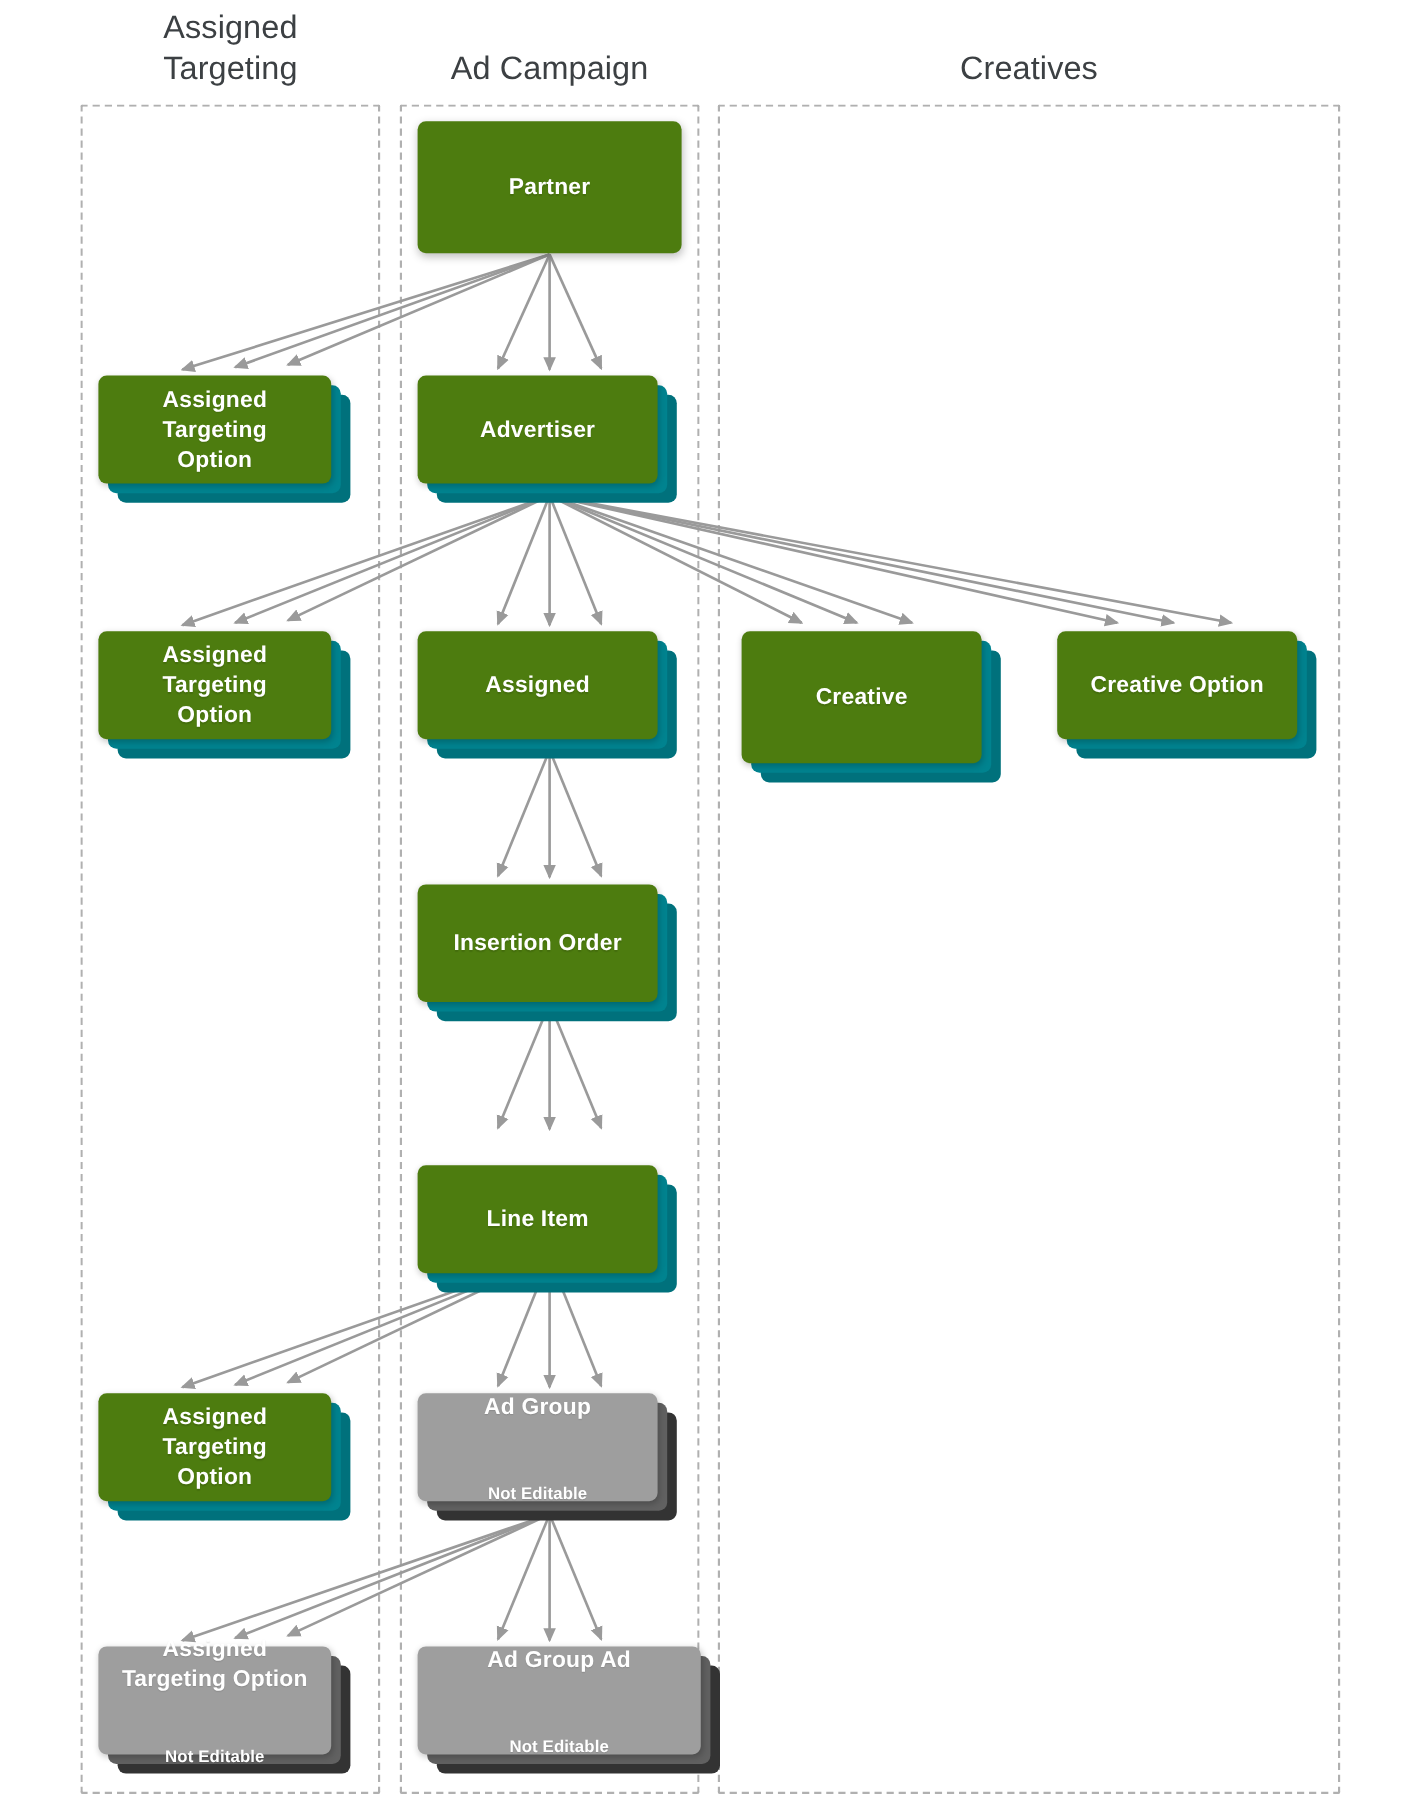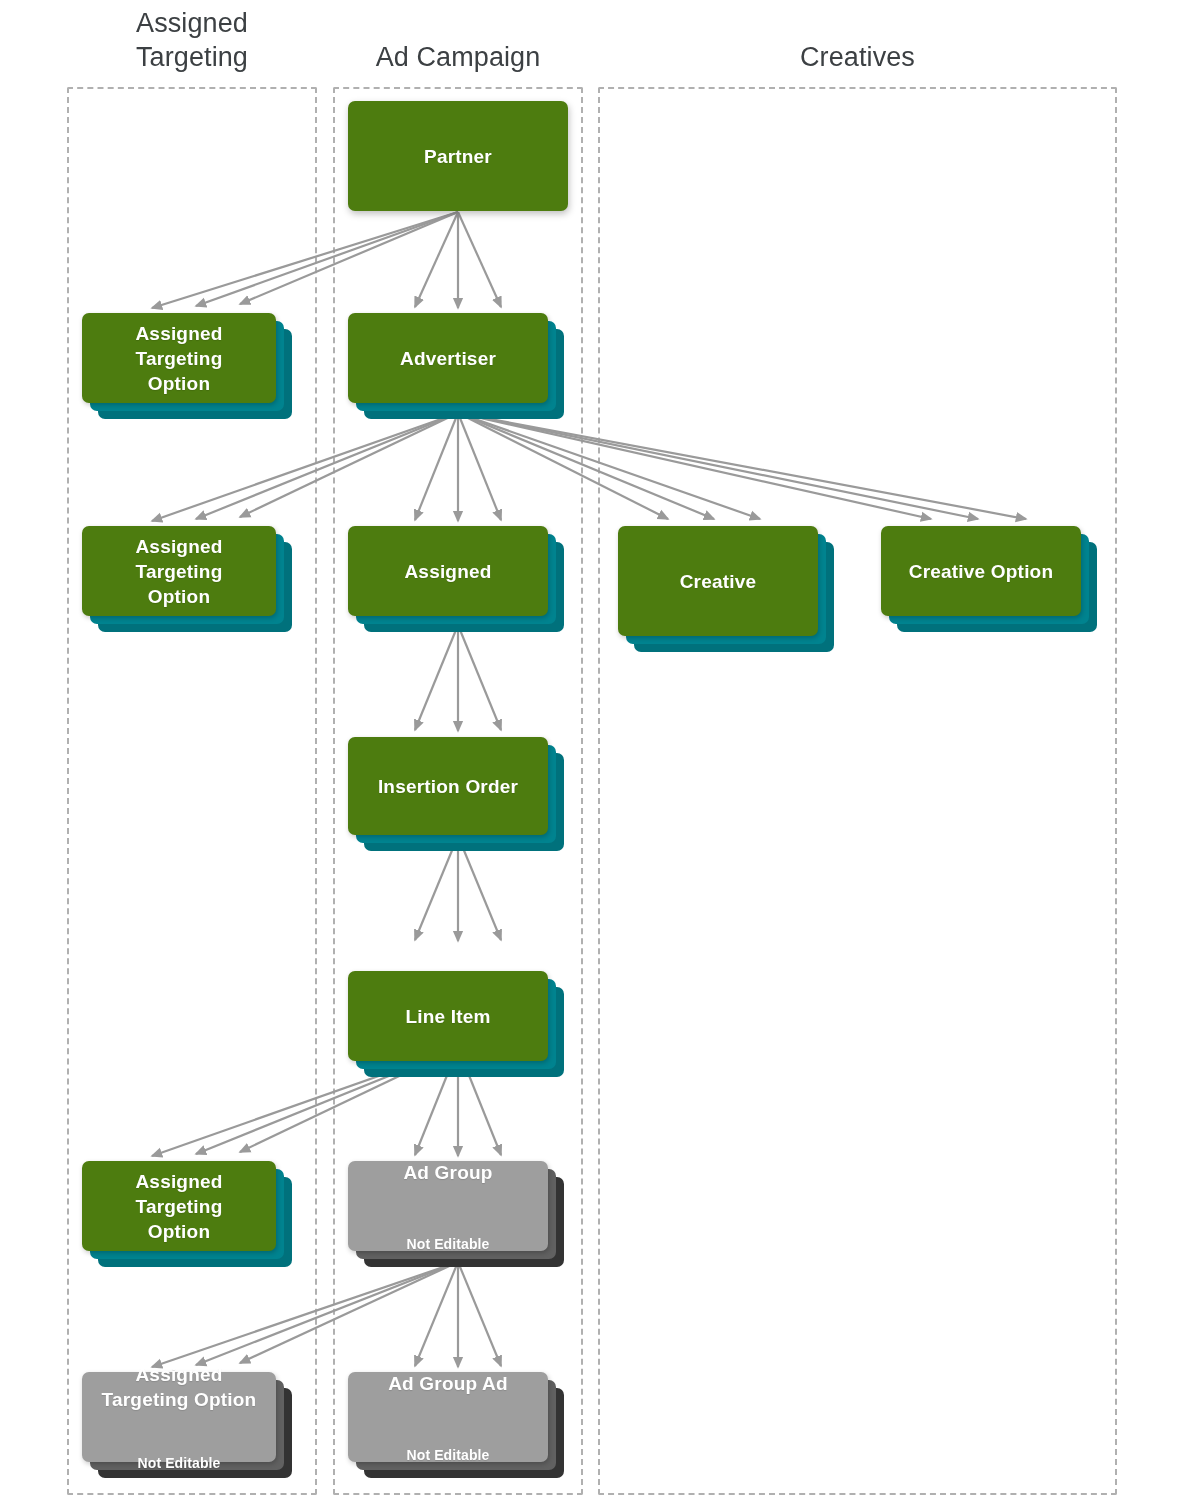--- a/index.html
+++ b/index.html
@@ -289,21 +289,21 @@
     <div class="layer l2" style="left:8px; top:8px; right:-8px; bottom:-8px;"></div>
     <div class="face">
       <div class="title">
         <span>Assigned</span><br>
         <span>Targeting Option</span>
       </div>
       <div class="sub" style="margin-top:8px;">Not Editable</div>
     </div>
   </div>
 
-  <div class="node gray" style="left:348px; top:1372px; width:200px; height:90px;padding-left:12px;">
+  <div class="node gray" style="left:348px; top:1372px; width:236px; height:90px;padding-left:12px;">
     <div class="layer l3" style="left:16px; top:16px; right:-16px; bottom:-16px;"></div>
     <div class="layer l2" style="left:8px; top:8px; right:-8px; bottom:-8px;"></div>
     <div class="face">
       <div class="title">Ad Group Ad</div>
       <div class="sub">Not Editable</div>
     </div>
   </div>
 
 </div>
 

